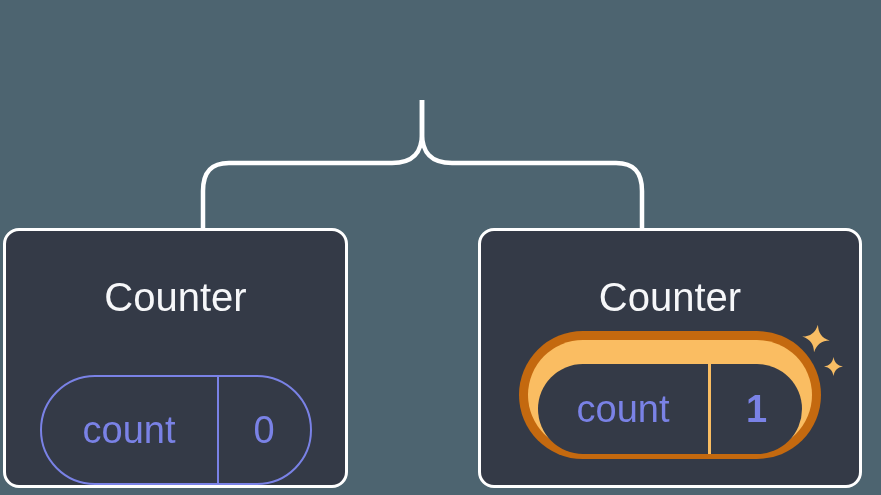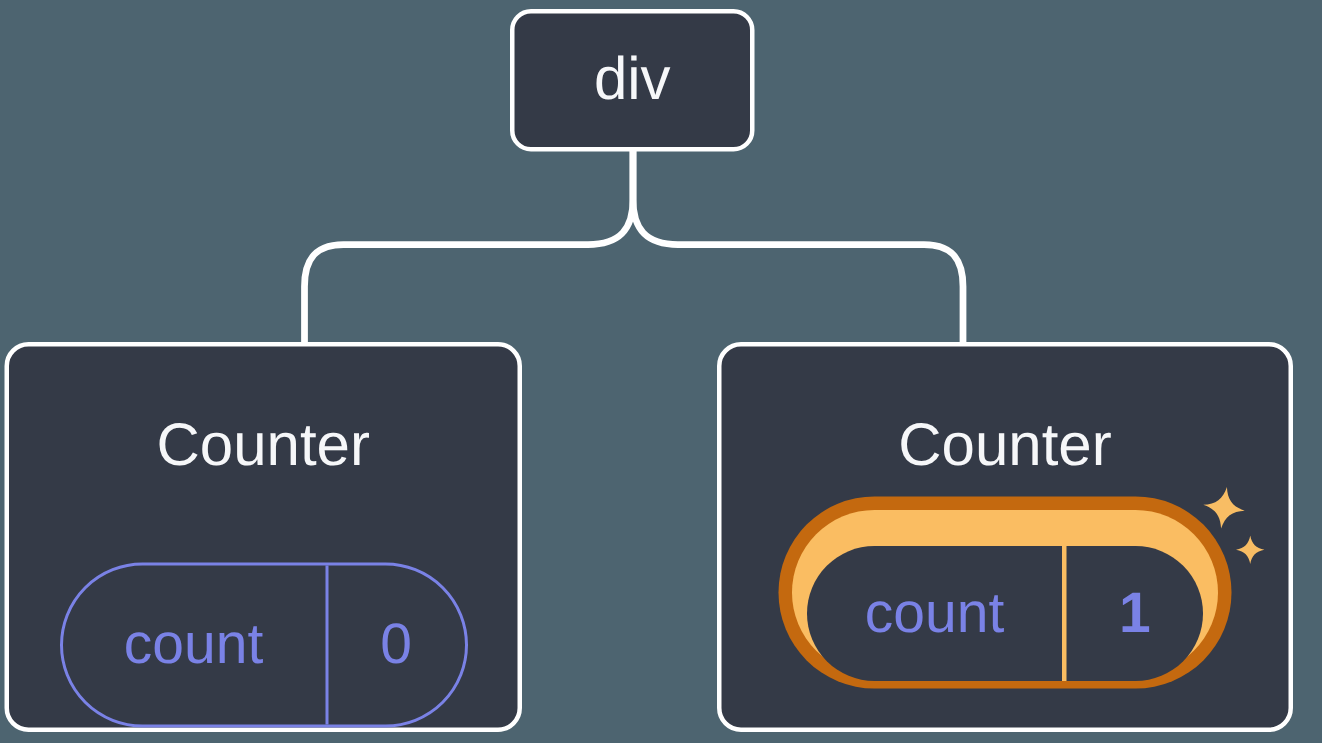--- a/index.html
+++ b/index.html
@@ -151,23 +151,20 @@
 </head>
 <body>
 
 <div class="canvas">
 
   <svg class="connectors" viewBox="0 0 881 495" aria-hidden="true">
     <path d="M422 100 L422 133 C422 152 414 163 392 163 L229 163 C211 163 203 172 203 191 L203 228"></path>
     <path d="M422 100 L422 133 C422 152 430 163 452 163 L616 163 C634 163 642 172 642 191 L642 228"></path>
   </svg>
 
-  <div class="node root-node">
-    <span>div</span>
-  </div>
 
   <div class="node child-node left">
     <div class="node-title">Counter</div>
     <div class="state-pill plain">
       <div class="pill-key">count</div>
       <div class="pill-value">0</div>
     </div>
   </div>
 
   <div class="node child-node right">

